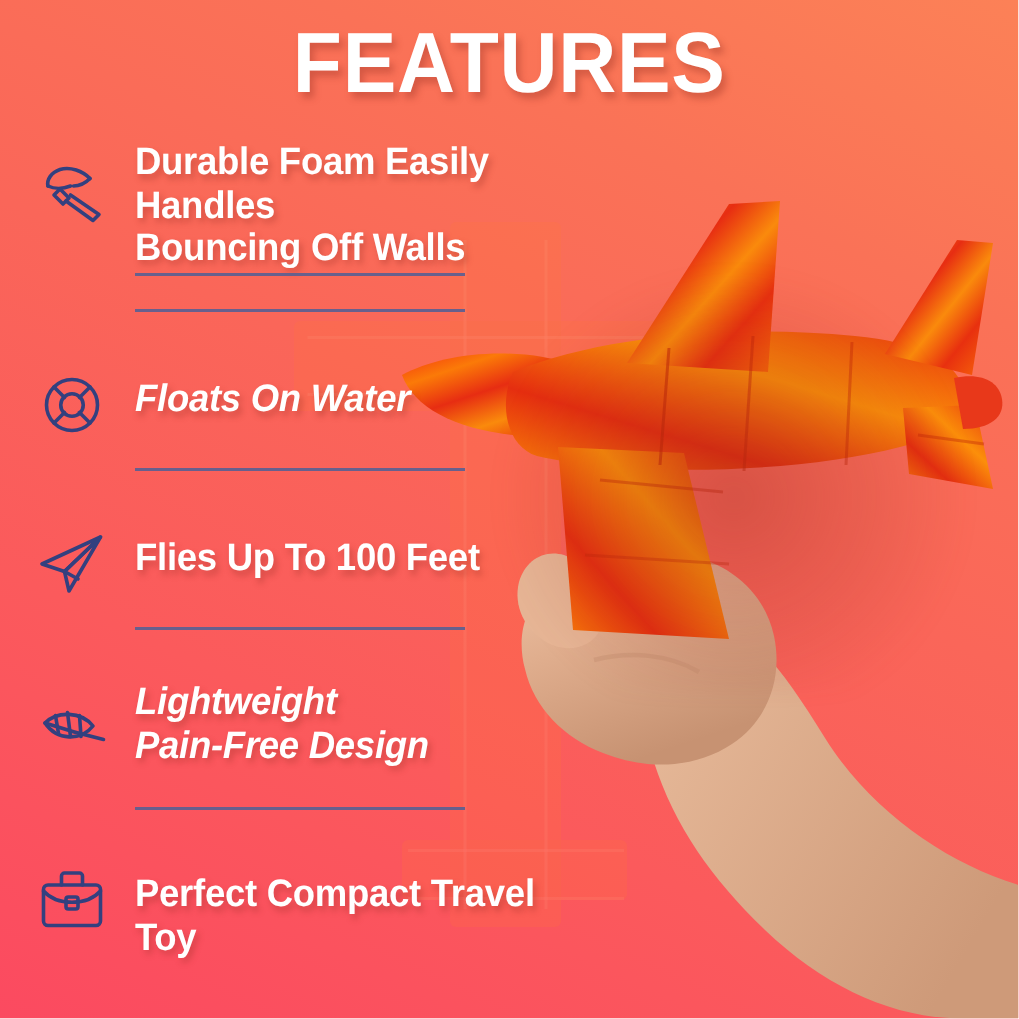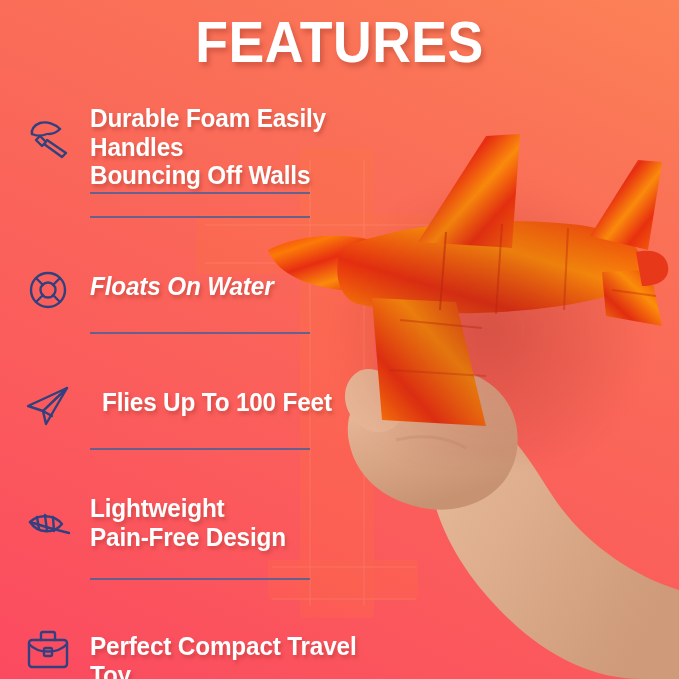--- a/index.html
+++ b/index.html
@@ -16,40 +16,40 @@
   
   #title{
     position:absolute;left:0;right:0;top:9px;text-align:center;
     color:#FFFFFF;font-size:57px;line-height:66px;font-weight:bold;
     letter-spacing:.5px;transform:scaleX(.94);transform-origin:center;
     text-shadow:3px 4px 5px rgba(140,40,30,.34);
   }
 
   
   #list{position:absolute;left:0;top:86px;width:420px;}
-  .row{position:relative;margin-top:10px;}
+  .row{position:relative;}
   .row .ic{
     position:absolute;left:22px;width:52px;height:52px;
   }
   .row .ic svg{display:block;width:52px;height:52px;}
   .row .tx{
     margin-left:90px;padding-right:6px;
     color:#FFFFFF;font-weight:bold;font-size:25.5px;line-height:28.5px;
     letter-spacing:-.2px;transform:scaleX(.955);transform-origin:left center;
     text-shadow:2px 3px 4px rgba(150,45,35,.38);
     white-space:pre-line;
   }
   .divider{margin:0 0 0 90px;width:220px;height:2px;background:#5B5F91;opacity:.92;}
 
   
   .r0{height:96px;} .r0 .ic{top:16px;} .r0 .tx{padding-top:8px;}
   .r1{height:96px;} .r1 .ic{top:18px;} .r1 .tx{padding-top:10px;}
   .r2{height:82px;font-style:italic;} .r2 .ic{top:14px;} .r2 .tx{padding-top:22px;}
-  .r3{height:82px;padding-left:12px;} .r3 .ic{top:14px;} .r3 .tx{padding-top:22px;}
-  .r4{height:96px;} .r4 .ic{top:18px;} .r4 .tx{padding-top:12px;}
+  .r3{height:82px;} .r3 .ic{top:14px;} .r3 .tx{padding-top:22px;}
+  .r4{height:96px;font-style:italic;} .r4 .ic{top:18px;} .r4 .tx{padding-top:12px;}
   .r5{height:82px;} .r5 .ic{top:12px;} .r5 .tx{padding-top:20px;}
   .sp{height:22px;}
 
   
   #photo{position:absolute;left:250px;top:120px;width:429px;height:559px;}
   #photo svg{display:block;}
   .shadowblob{
     position:absolute;left:74px;top:52px;width:330px;height:290px;
     background:radial-gradient(ellipse at 50% 55%,rgba(150,40,30,.34),rgba(150,40,30,0) 68%);
     filter:blur(6px);

